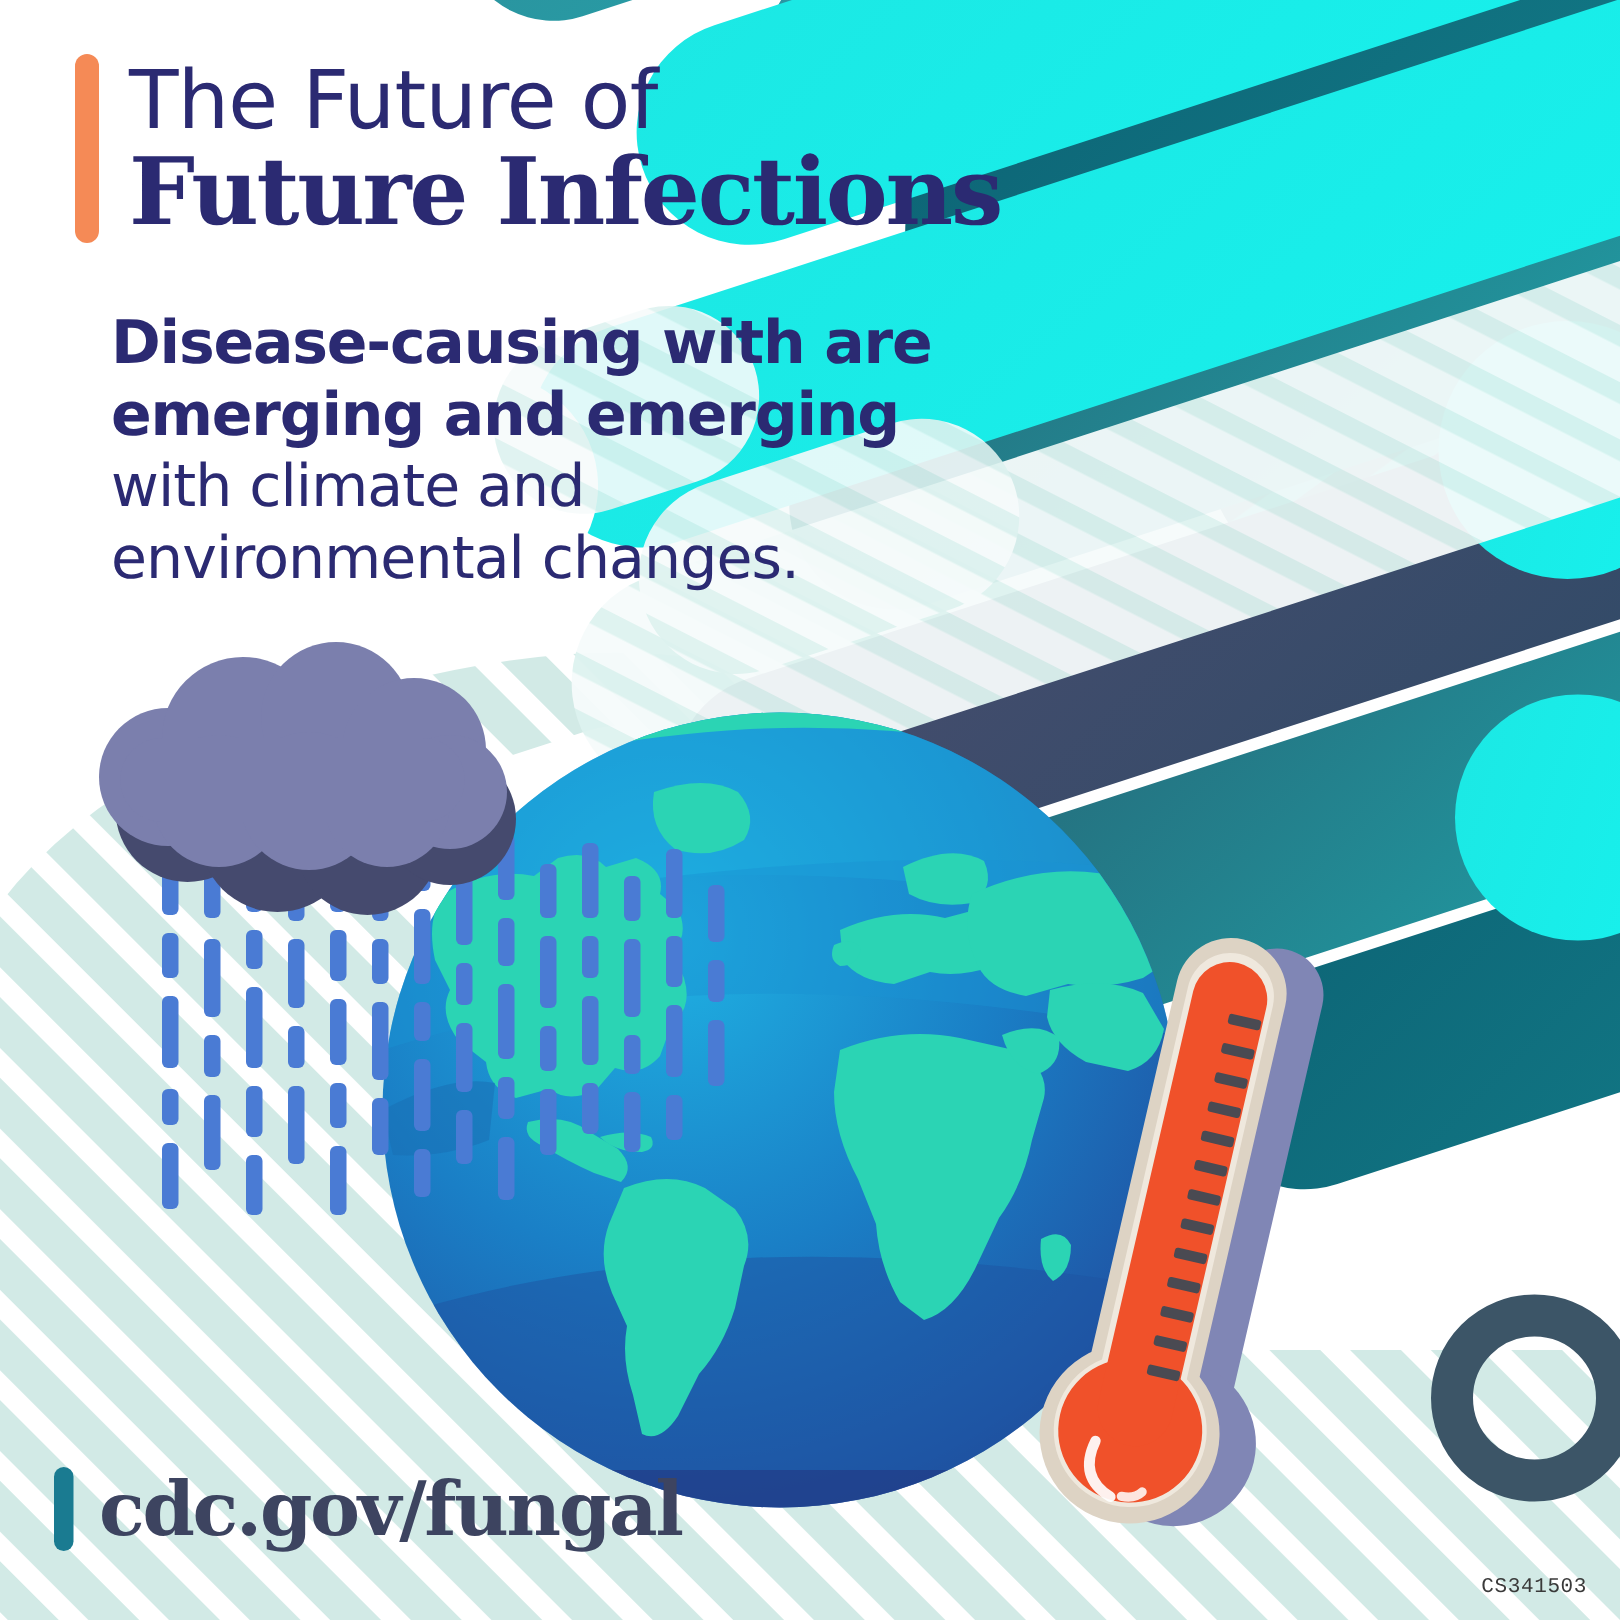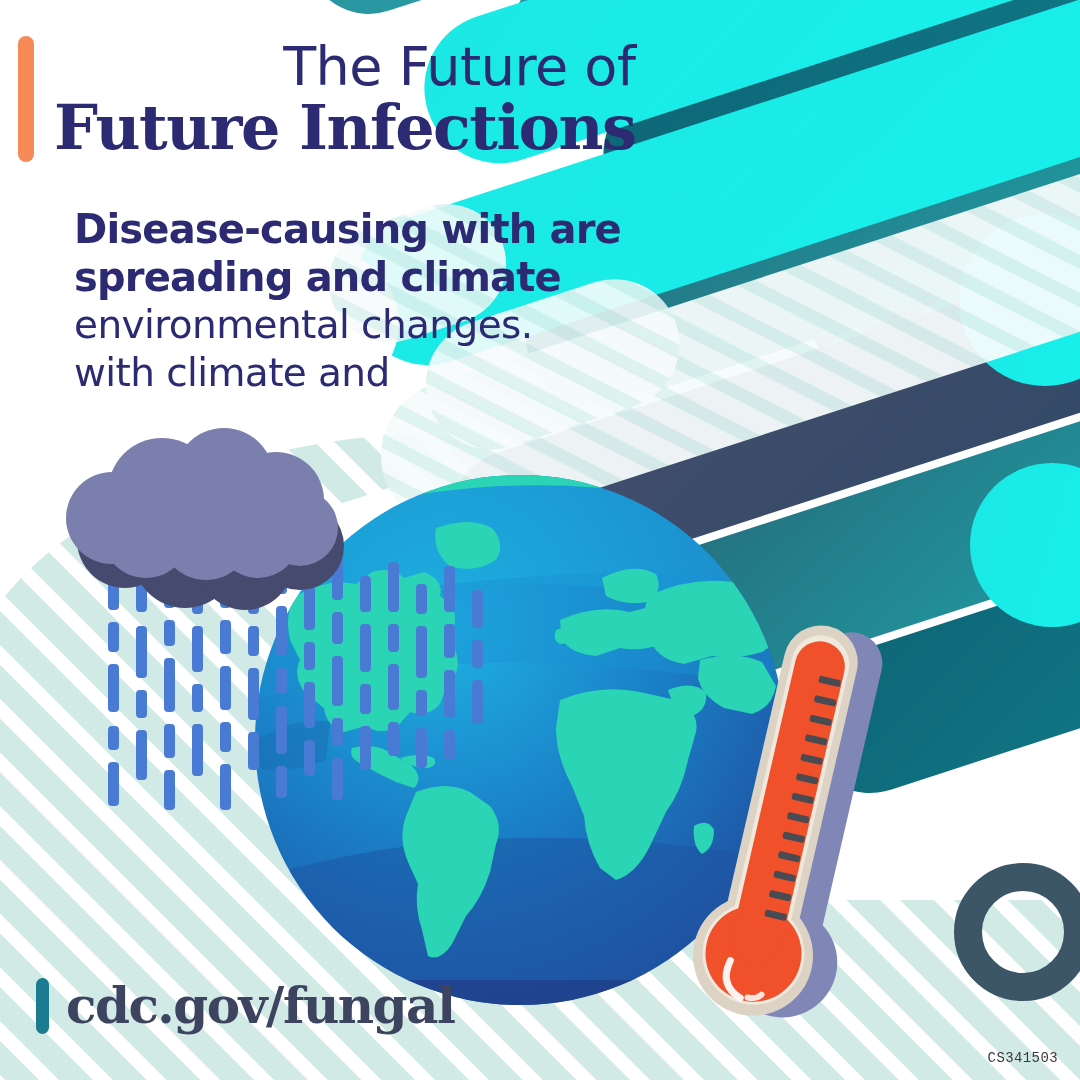--- a/index.html
+++ b/index.html
@@ -20,24 +20,23 @@
   
   .textzone{
     position:absolute;
     left:0;top:0;
     width:700px;
     z-index:40;
     pointer-events:none;
   }
   .title-wrap{
     position:absolute;
-    left:18px;top:36px;
+    left:50px;top:36px;
     display:flex;
     align-items:stretch;
-    text-align:right;
   }
   .accent-bar{
     width:16px;
     border-radius:8px;
     background:#f58a56;
     margin-right:20px;
     flex:0 0 auto;
   }
   .title-lines{padding-top:2px;}
   .title-light{
@@ -419,23 +418,23 @@
     <div class="title-wrap">
       <div class="accent-bar"></div>
       <div class="title-lines">
         <div class="title-light">The Future of</div>
         <div class="title-bold">Future Infections</div>
       </div>
     </div>
 
     <div class="subhead">
       <div class="sub-bold">Disease-causing with are</div>
-      <div class="sub-bold">spreading and climate</div>
+      <div class="sub-bold">emerging and emerging</div>
+      <div class="sub-light">with climate and</div>
       <div class="sub-light">environmental changes.</div>
-      <div class="sub-light">with climate and</div>
     </div>
 
   </div>
 
   <div class="footer-wrap">
     <div class="footer-bar"></div>
     <div class="footer-url">cdc.gov/fungal</div>
   </div>
 
   <div class="cs-code">CS341503</div>

